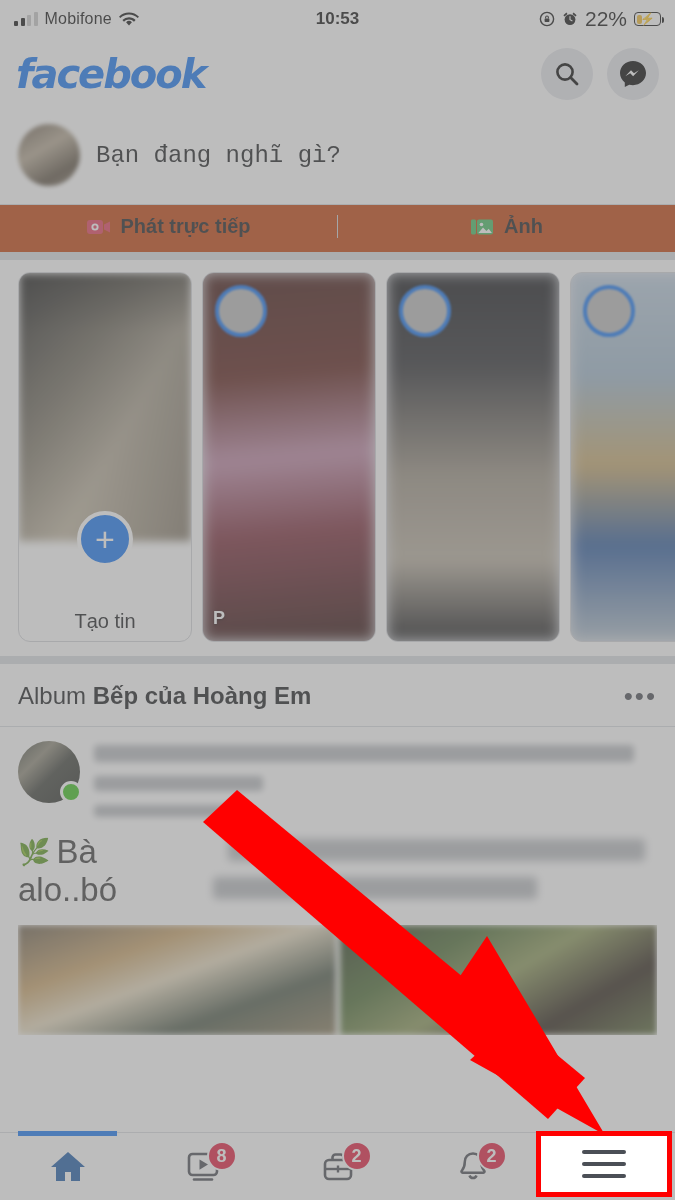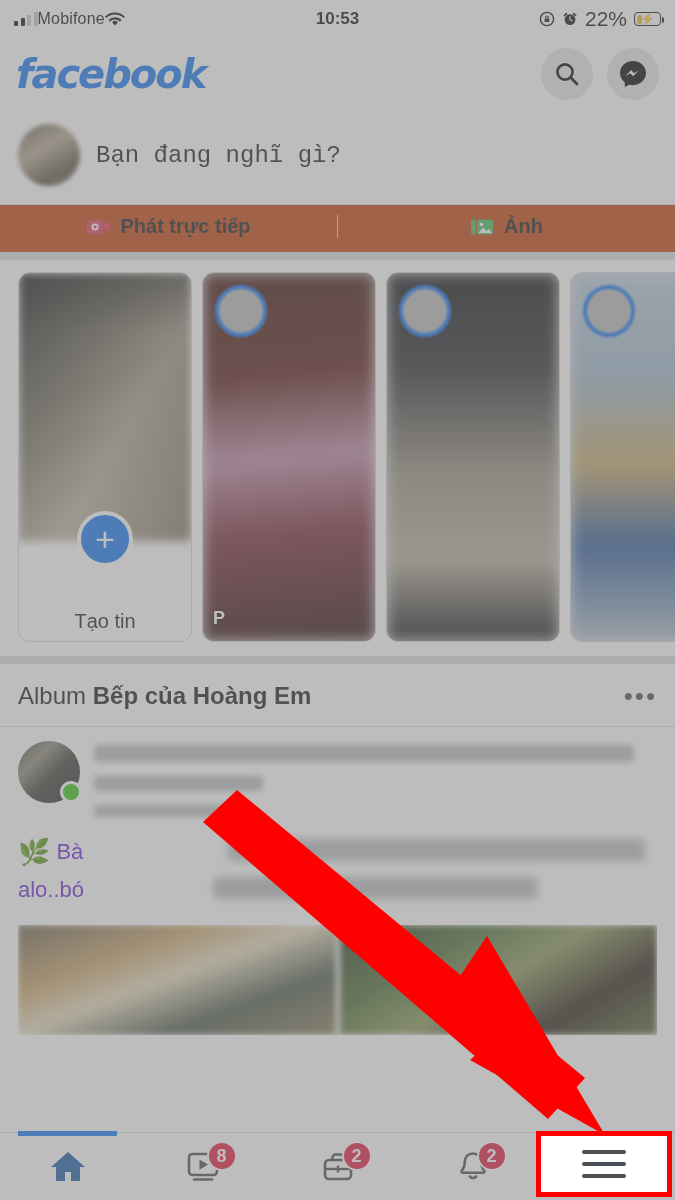--- a/index.html
+++ b/index.html
@@ -19,21 +19,21 @@
     background: rgba(128,128,128,0.52);
     pointer-events: none;
   }
 
   
   .statusbar {
     position: relative; height: 38px; width: 100%;
     display: flex; align-items: center;
     padding: 0 14px; background: #ffffff;
   }
-  .sb-left { display: flex; align-items: center; }
+  .sb-left { display: flex; align-items: center; gap: 7px; }
   .bars { display: flex; align-items: flex-end; gap: 2.5px; height: 13px; }
   .bars i { display: block; width: 4px; background: #c9c9c9; border-radius: 1px; }
   .bars i.on { background: #111; }
   .bars i:nth-child(1){height:5px}
   .bars i:nth-child(2){height:8px}
   .bars i:nth-child(3){height:11px}
   .bars i:nth-child(4){height:14px}
   .carrier { font-size: 16px; color: #111; letter-spacing: .2px; }
   .sb-center {
     position: absolute; left: 0; right: 0; text-align: center;
@@ -171,21 +171,21 @@
     background: #3ec31f; border: 3px solid #fff;
   }
   .post-meta { flex: 1; padding-top: 4px; }
   .blur-line { background: #b9bcc0; border-radius: 4px; filter: blur(3.4px); }
   .bl1 { height: 17px; width: 96%; margin-bottom: 14px; }
   .bl2 { height: 15px; width: 30%; margin-bottom: 14px; }
   .bl3 { height: 12px; width: 26%; }
   .post-body { padding: 16px 0 10px; position: relative; }
   .body-row { display: flex; align-items: center; height: 38px; position: relative; }
   .leaf { font-size: 26px; margin-right: 6px; }
-  .body-vis { font-size: 22px; color: #6d28d9; white-space: nowrap; }
+  .body-vis { font-size: 33px; color: #404040; white-space: nowrap; }
   .body-blur {
     position: absolute; left: 0; right: 0; top: 6px; height: 22px;
     background: #b9bcc0; border-radius: 4px; filter: blur(4px);
   }
   .row1 .body-blur { left: 210px; right: 12px; }
   .row2 .body-blur { left: 195px; right: 120px; }
 
   .photos { display: flex; gap: 4px; height: 110px; overflow: hidden; margin-top: 6px; }
   .photos .ph { flex: 1; filter: blur(3px); }
   .ph1 { background: linear-gradient(160deg,#6e6250 0%,#caa46a 30%,#e8dcc0 48%,#4e5a4a 72%,#8d8060 100%); }

